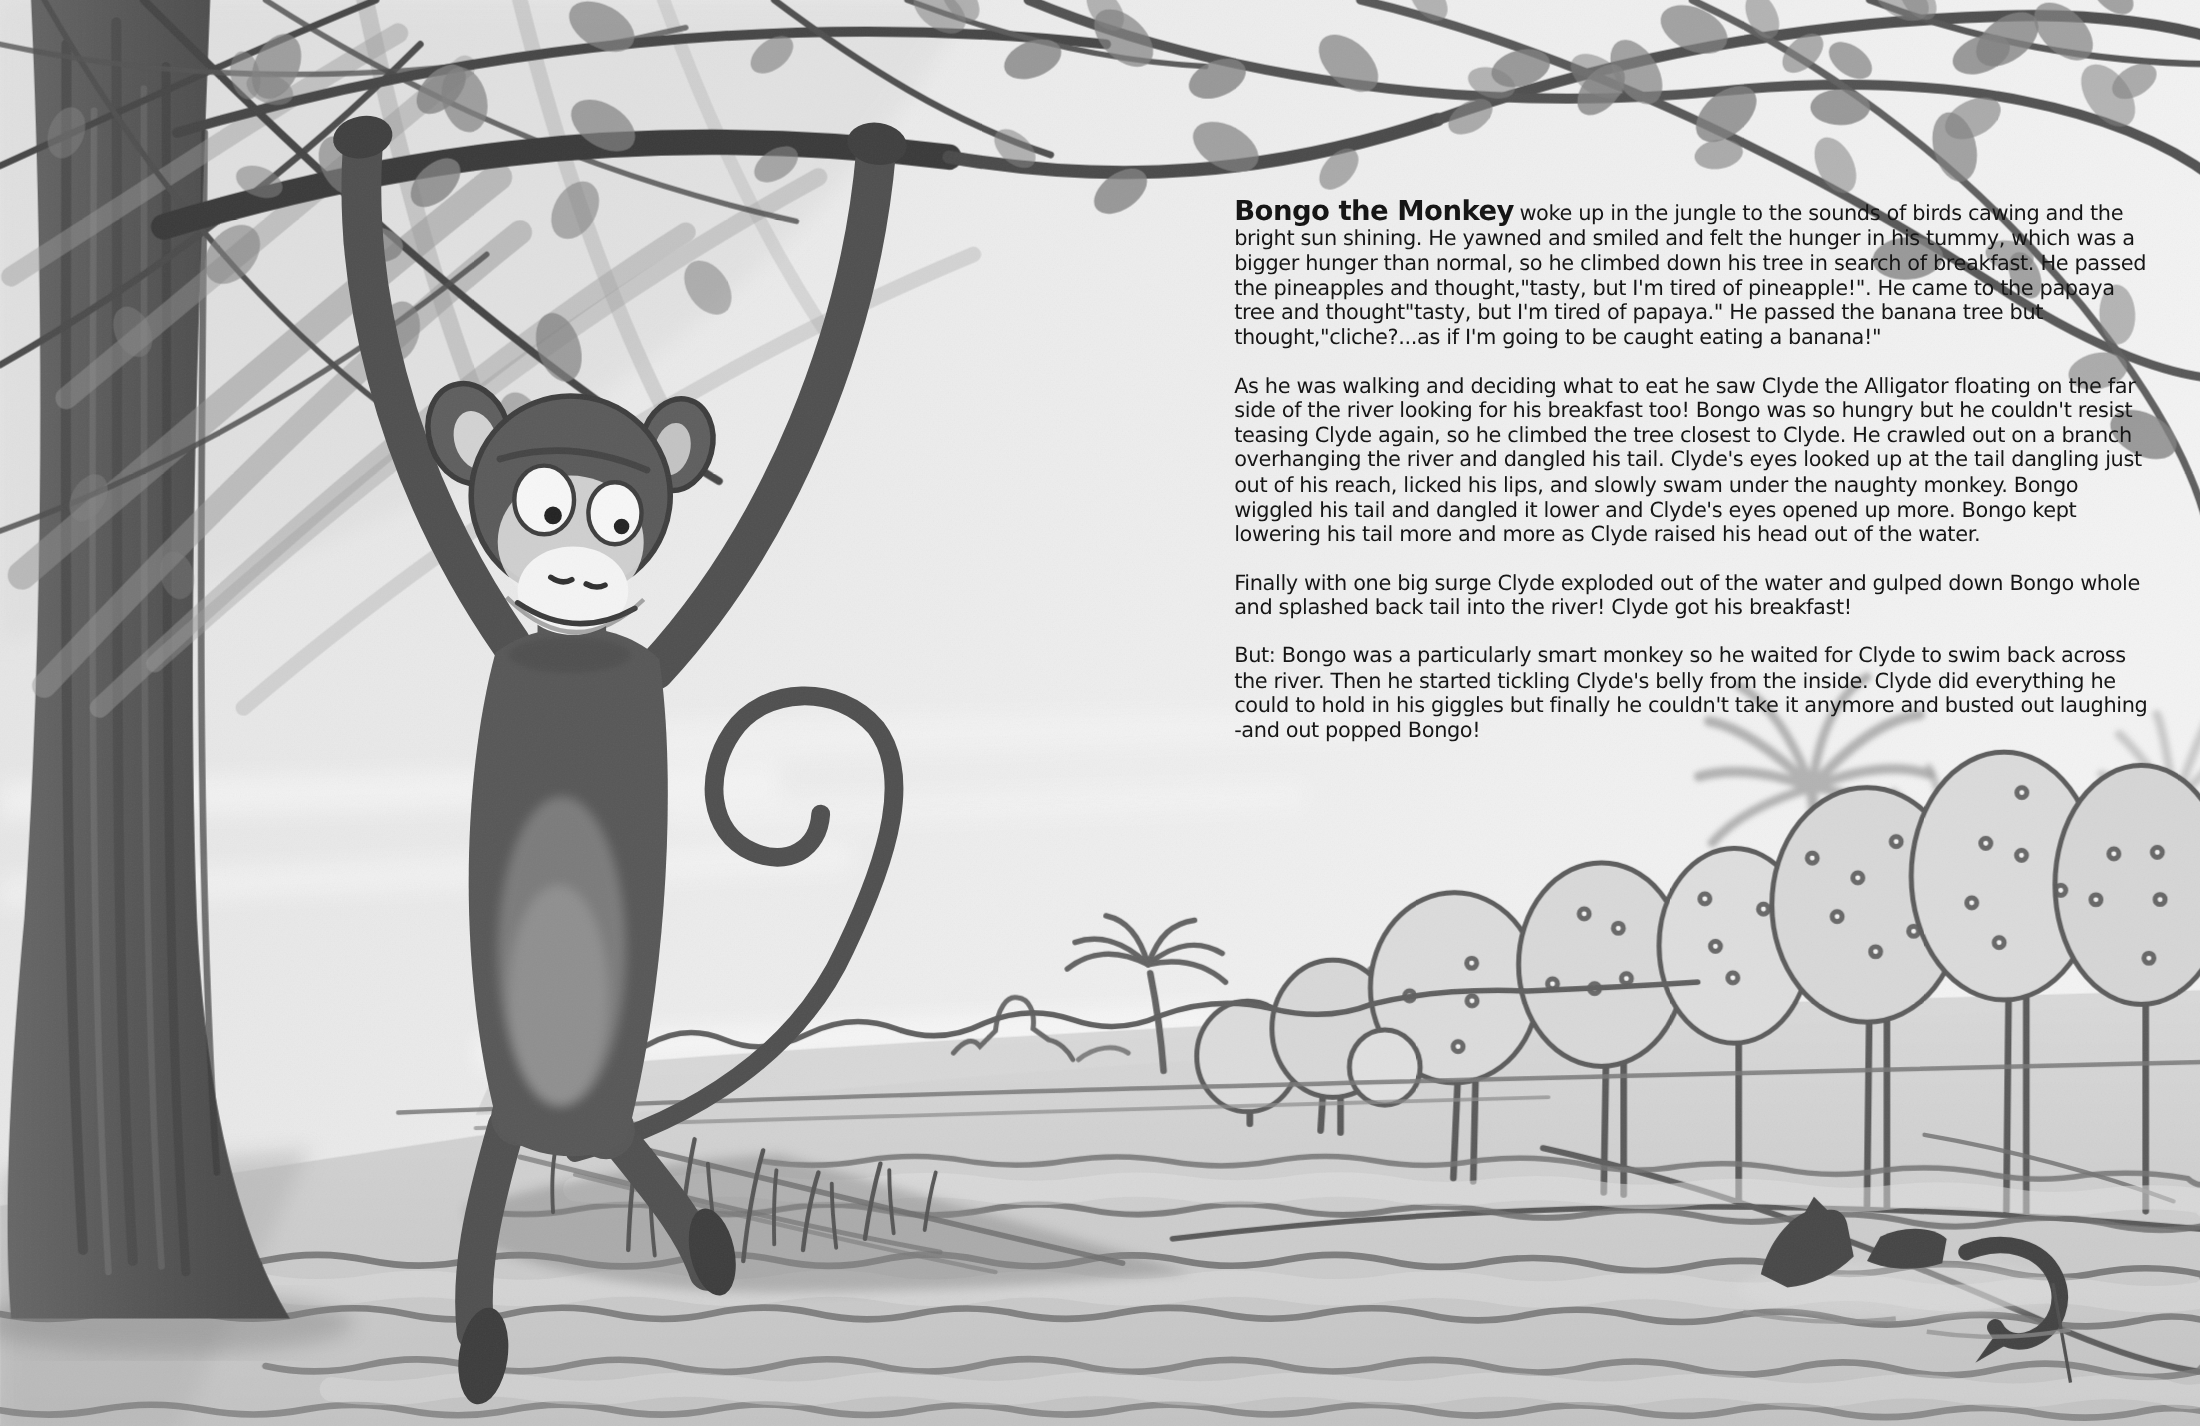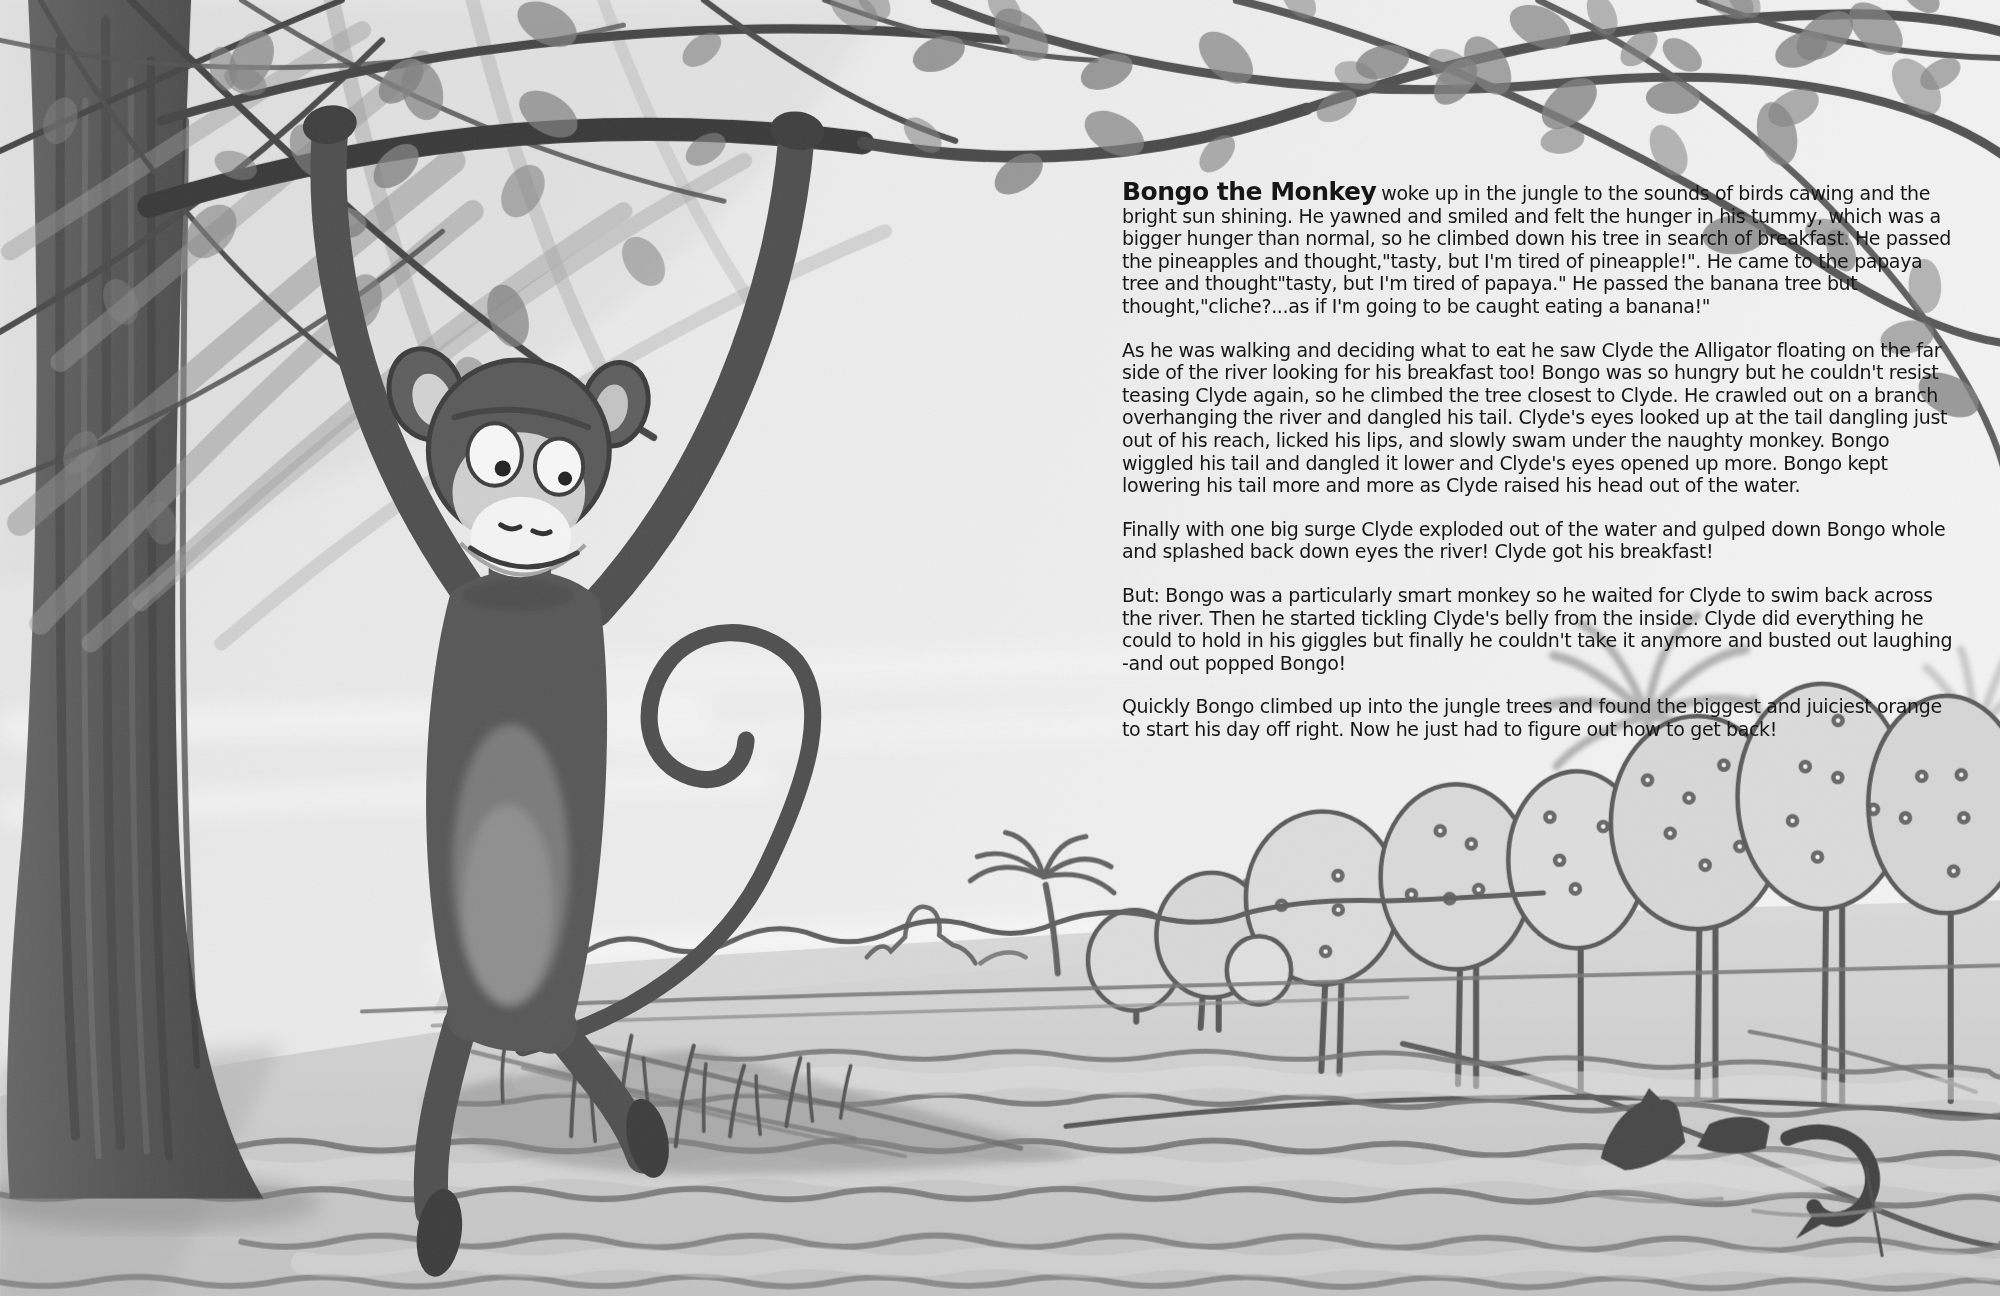--- a/index.html
+++ b/index.html
@@ -399,18 +399,17 @@
   </g>
 
   <rect x="0" y="0" width="2000" height="1296" filter="url(#grain)" opacity="0.06"></rect>
 </svg>
 
 <div class="story">
   <p>
     <span class="lead">Bongo the Monkey</span><span>woke up in the jungle to the sounds of birds cawing and the bright sun shining. He yawned and smiled and felt the hunger in his tummy, which was a bigger hunger than normal, so he climbed down his tree in search of breakfast. He passed the pineapples and thought,"tasty, but I'm tired of pineapple!". He came to the papaya tree and thought"tasty, but I'm tired of papaya." He passed the banana tree but thought,"cliche?...as if I'm going to be caught eating a banana!"</span>
   </p>
   <p>As he was walking and deciding what to eat he saw Clyde the Alligator floating on the far side of the river looking for his breakfast too! Bongo was so hungry but he couldn't resist teasing Clyde again, so he climbed the tree closest to Clyde. He crawled out on a branch overhanging the river and dangled his tail. Clyde's eyes looked up at the tail dangling just out of his reach, licked his lips, and slowly swam under the naughty monkey. Bongo wiggled his tail and dangled it lower and Clyde's eyes opened up more. Bongo kept lowering his tail more and more as Clyde raised his head out of the water.</p>
-  <p>Finally with one big surge Clyde exploded out of the water and gulped down Bongo whole and splashed back down eyes the river! Clyde got his breakfast!</p>
+  <p>Finally with one big surge Clyde exploded out of the water and gulped down Bongo whole and splashed back tail into the river! Clyde got his breakfast!</p>
   <p>But: Bongo was a particularly smart monkey so he waited for Clyde to swim back across the river. Then he started tickling Clyde's belly from the inside. Clyde did everything he could to hold in his giggles but finally he couldn't take it anymore and busted out laughing -and out popped Bongo!</p>
-  <p>Quickly Bongo climbed up into the jungle trees and found the biggest and juiciest orange to start his day off right. Now he just had to figure out how to get back!</p>
 </div>
 
 </div>
 
 </body></html>

